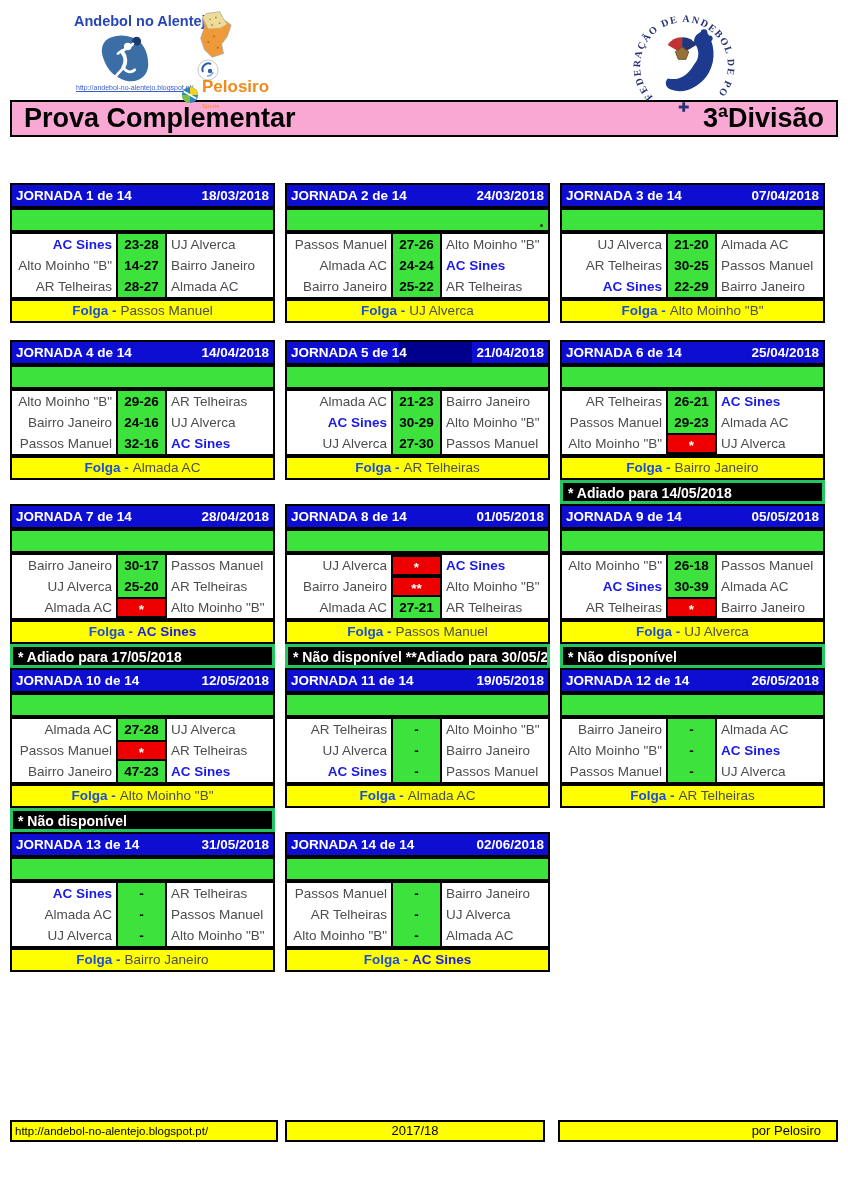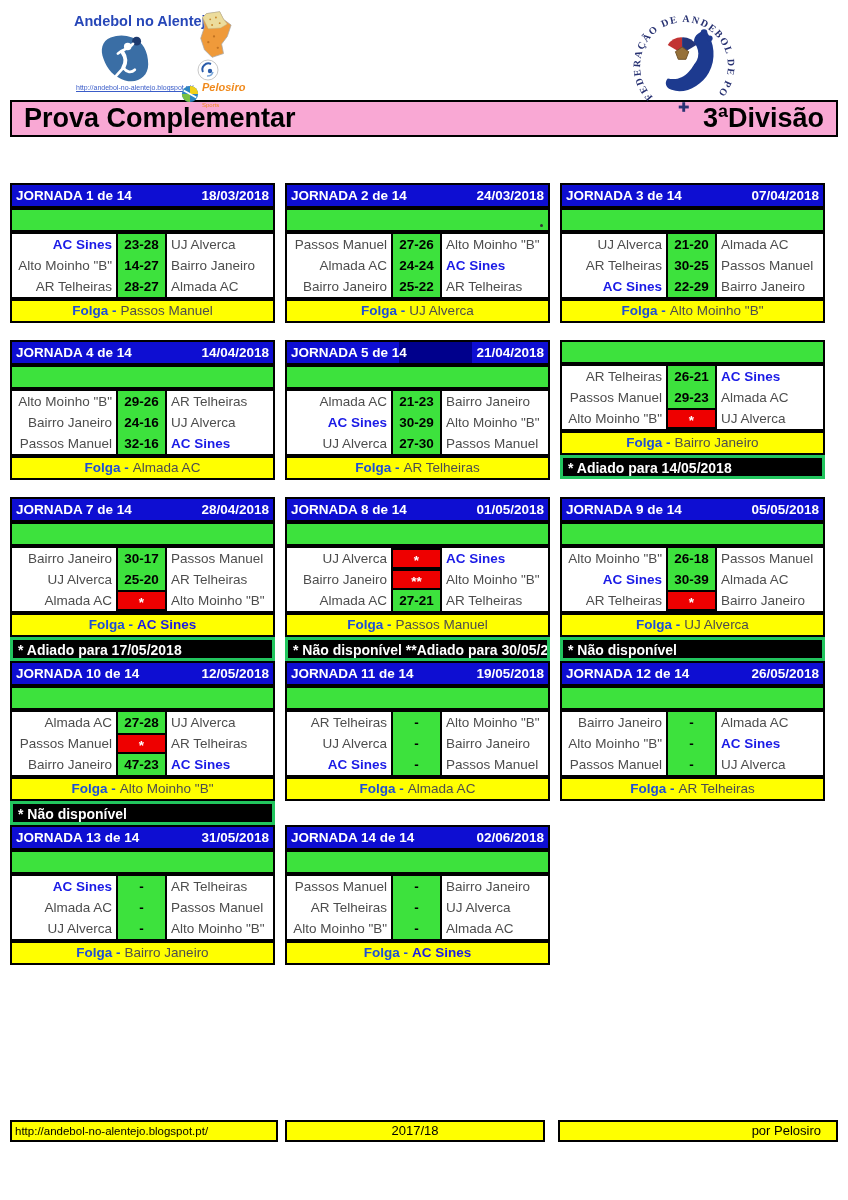--- a/index.html
+++ b/index.html
@@ -8,21 +8,21 @@
 
   
   .logo-band{position:relative;height:100px;}
   .site-title{position:absolute;left:74px;top:13px;font-size:14.5px;font-weight:bold;color:#2747b8;}
   .player-logo{position:absolute;left:98px;top:34px;}
   .site-url{position:absolute;left:76px;top:84px;font-size:7px;color:#3a5cc8;text-decoration:underline;}
   .map-logo{position:absolute;left:195px;top:11px;}
   .mini-circle-logo{position:absolute;left:197px;top:59px;}
   .pelosiro{position:absolute;left:181px;top:78px;display:flex;align-items:center;}
   .pelosiro-text{margin-left:3px;line-height:1;}
-  .pelosiro-name{font-size:11px;font-weight:bold;font-style:italic;color:#f08a1d;}
+  .pelosiro-name{font-size:17px;font-weight:bold;color:#f08a1d;}
   .pelosiro-sub{font-size:6px;color:#f08a1d;text-align:right;}
   .fed-logo{position:absolute;left:622px;top:4px;}
 
   
   .title-bar{margin:0 10px;height:37px;background:#f9a8d4;border:2px solid #000;box-sizing:border-box;
              display:flex;justify-content:space-between;align-items:center;padding:0 12px;}
   .title-left,.title-right{font-size:27px;font-weight:bold;}
 
   
   .cards{margin-top:46px;padding:0 10px;}
@@ -295,20 +295,24 @@
               <div class="cell team away">Alto Moinho "B"</div>
               <div class="cell team away">Passos Manuel</div>
             </div>
       </div>
       <div class="folga-bar">
         <span class="folga-label">Folga -</span><span class="folga-team">AR Telheiras</span>
       </div>
 
     </div>
         <div class="card">
+      <div class="card-header">
+        <span>JORNADA 6 de 14</span>
+        <span>25/04/2018</span>
+      </div>
       <div class="green-bar">
         
       </div>
       <div class="matches">
         <div class="col-home">
               <div class="cell team home">AR Telheiras</div>
               <div class="cell team home">Passos Manuel</div>
               <div class="cell team home">Alto Moinho "B"</div>
             </div>
         <div class="col-score">

